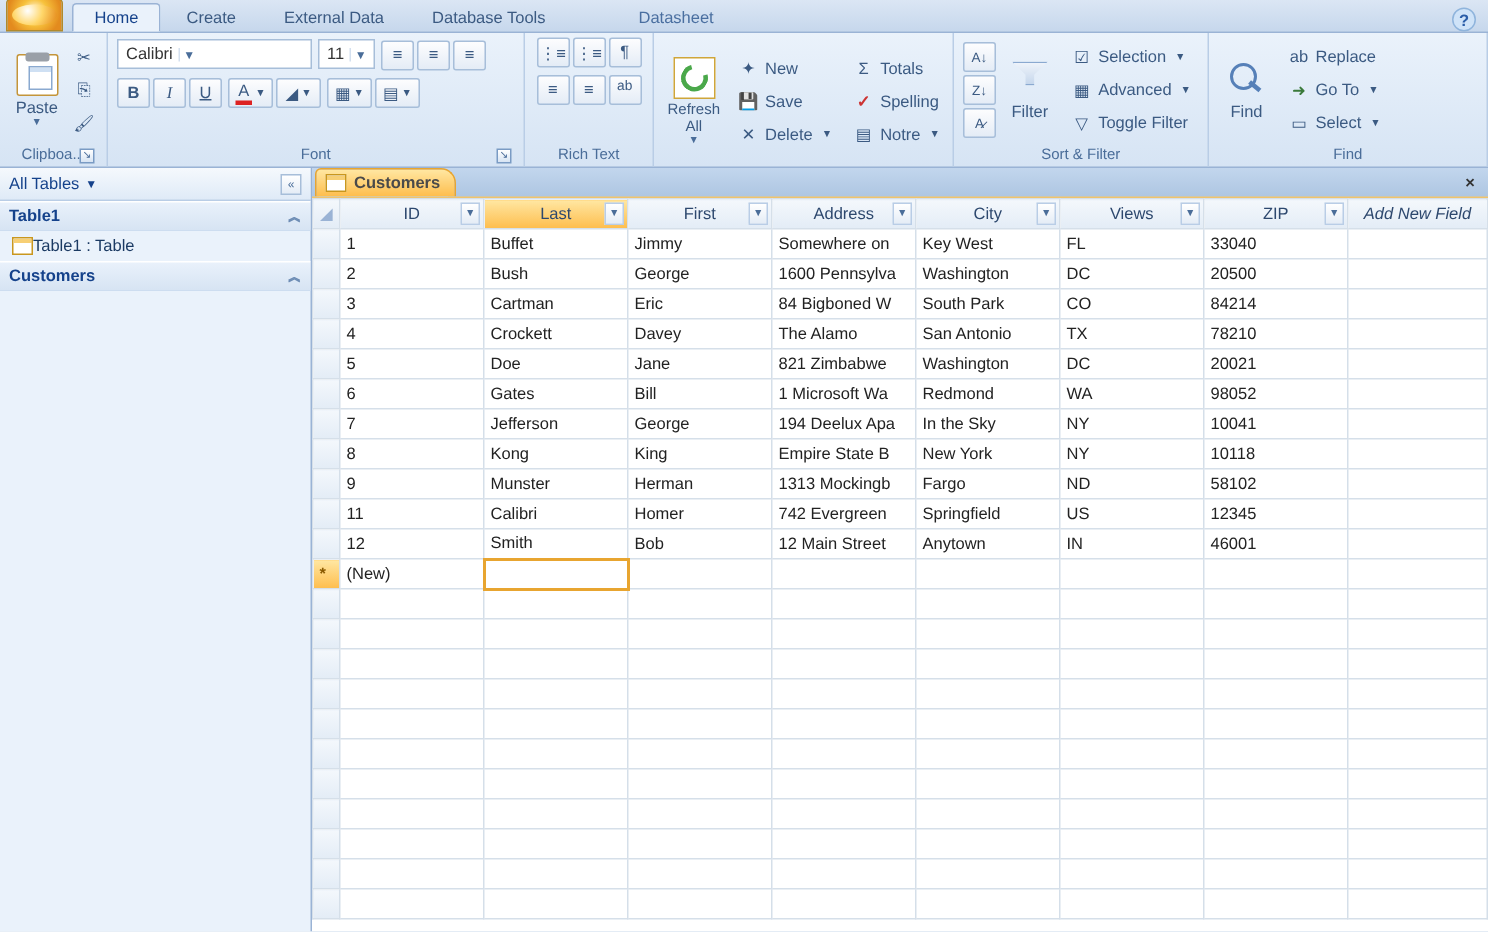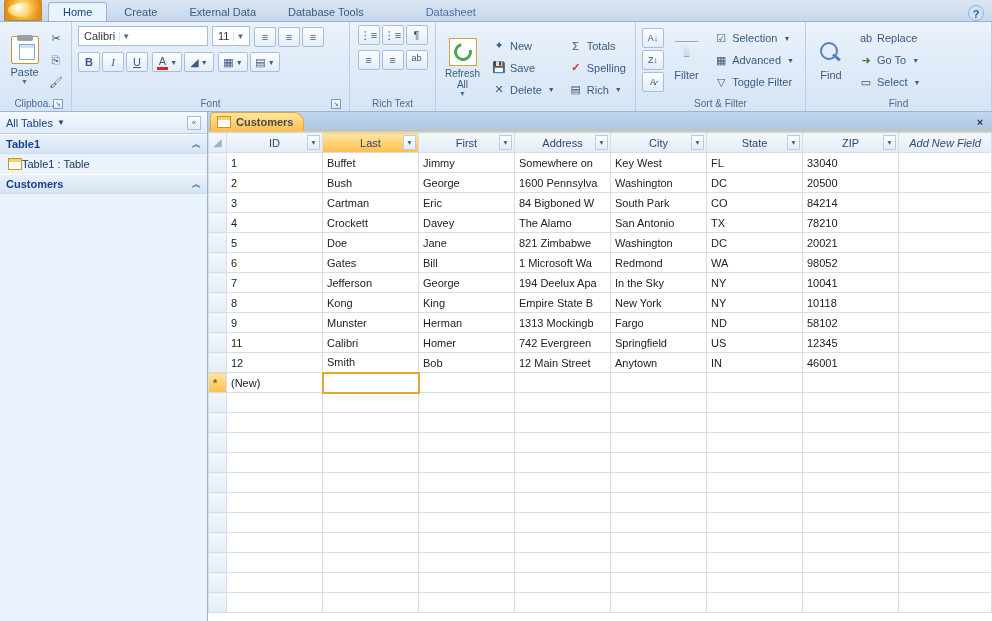--- a/index.html
+++ b/index.html
@@ -225,21 +225,21 @@
         <div class="smallbtn">
             <span class="ico">Σ</span>
             <span>Totals</span>
           </div>
         <div class="smallbtn">
             <span class="ico" style="color:#c33;font-weight:bold">✓</span>
             <span>Spelling</span>
           </div>
         <div class="smallbtn">
             <span class="ico">▤</span>
-            <span>Rich</span>
+            <span>Notre</span>
             <span style="font-size:7px;margin-left:2px">▼</span>
           </div>
       </div>
     </div>
   </div>
 
   <div class="group" style="width:170px">
     <div class="group-body">
       <div class="stackcol">
         <div class="iconbtn">
@@ -348,21 +348,21 @@
             <col>
         </colgroup>
         <thead>
           <tr>
             <th class="rowsel"><span style="color:#9ab3d5">◢</span></th>
             <th><span>ID</span><span class="dd">▼</span></th>
             <th style="background:linear-gradient(#ffe7a2,#febd4d)"><span>Last</span><span class="dd">▼</span></th>
             <th><span>First</span><span class="dd">▼</span></th>
             <th><span>Address</span><span class="dd">▼</span></th>
             <th><span>City</span><span class="dd">▼</span></th>
-            <th><span>State</span><span class="dd">▼</span></th>
+            <th><span>Views</span><span class="dd">▼</span></th>
             <th><span>ZIP</span><span class="dd">▼</span></th>
             <th class="addfield">Add New Field</th>
           </tr>
         </thead>
         <tbody id="tbody">
             <tr>
               <td class="rowsel"></td>
               <td class="numcell">1</td>
               <td>Buffet</td>
               <td>Jimmy</td>

